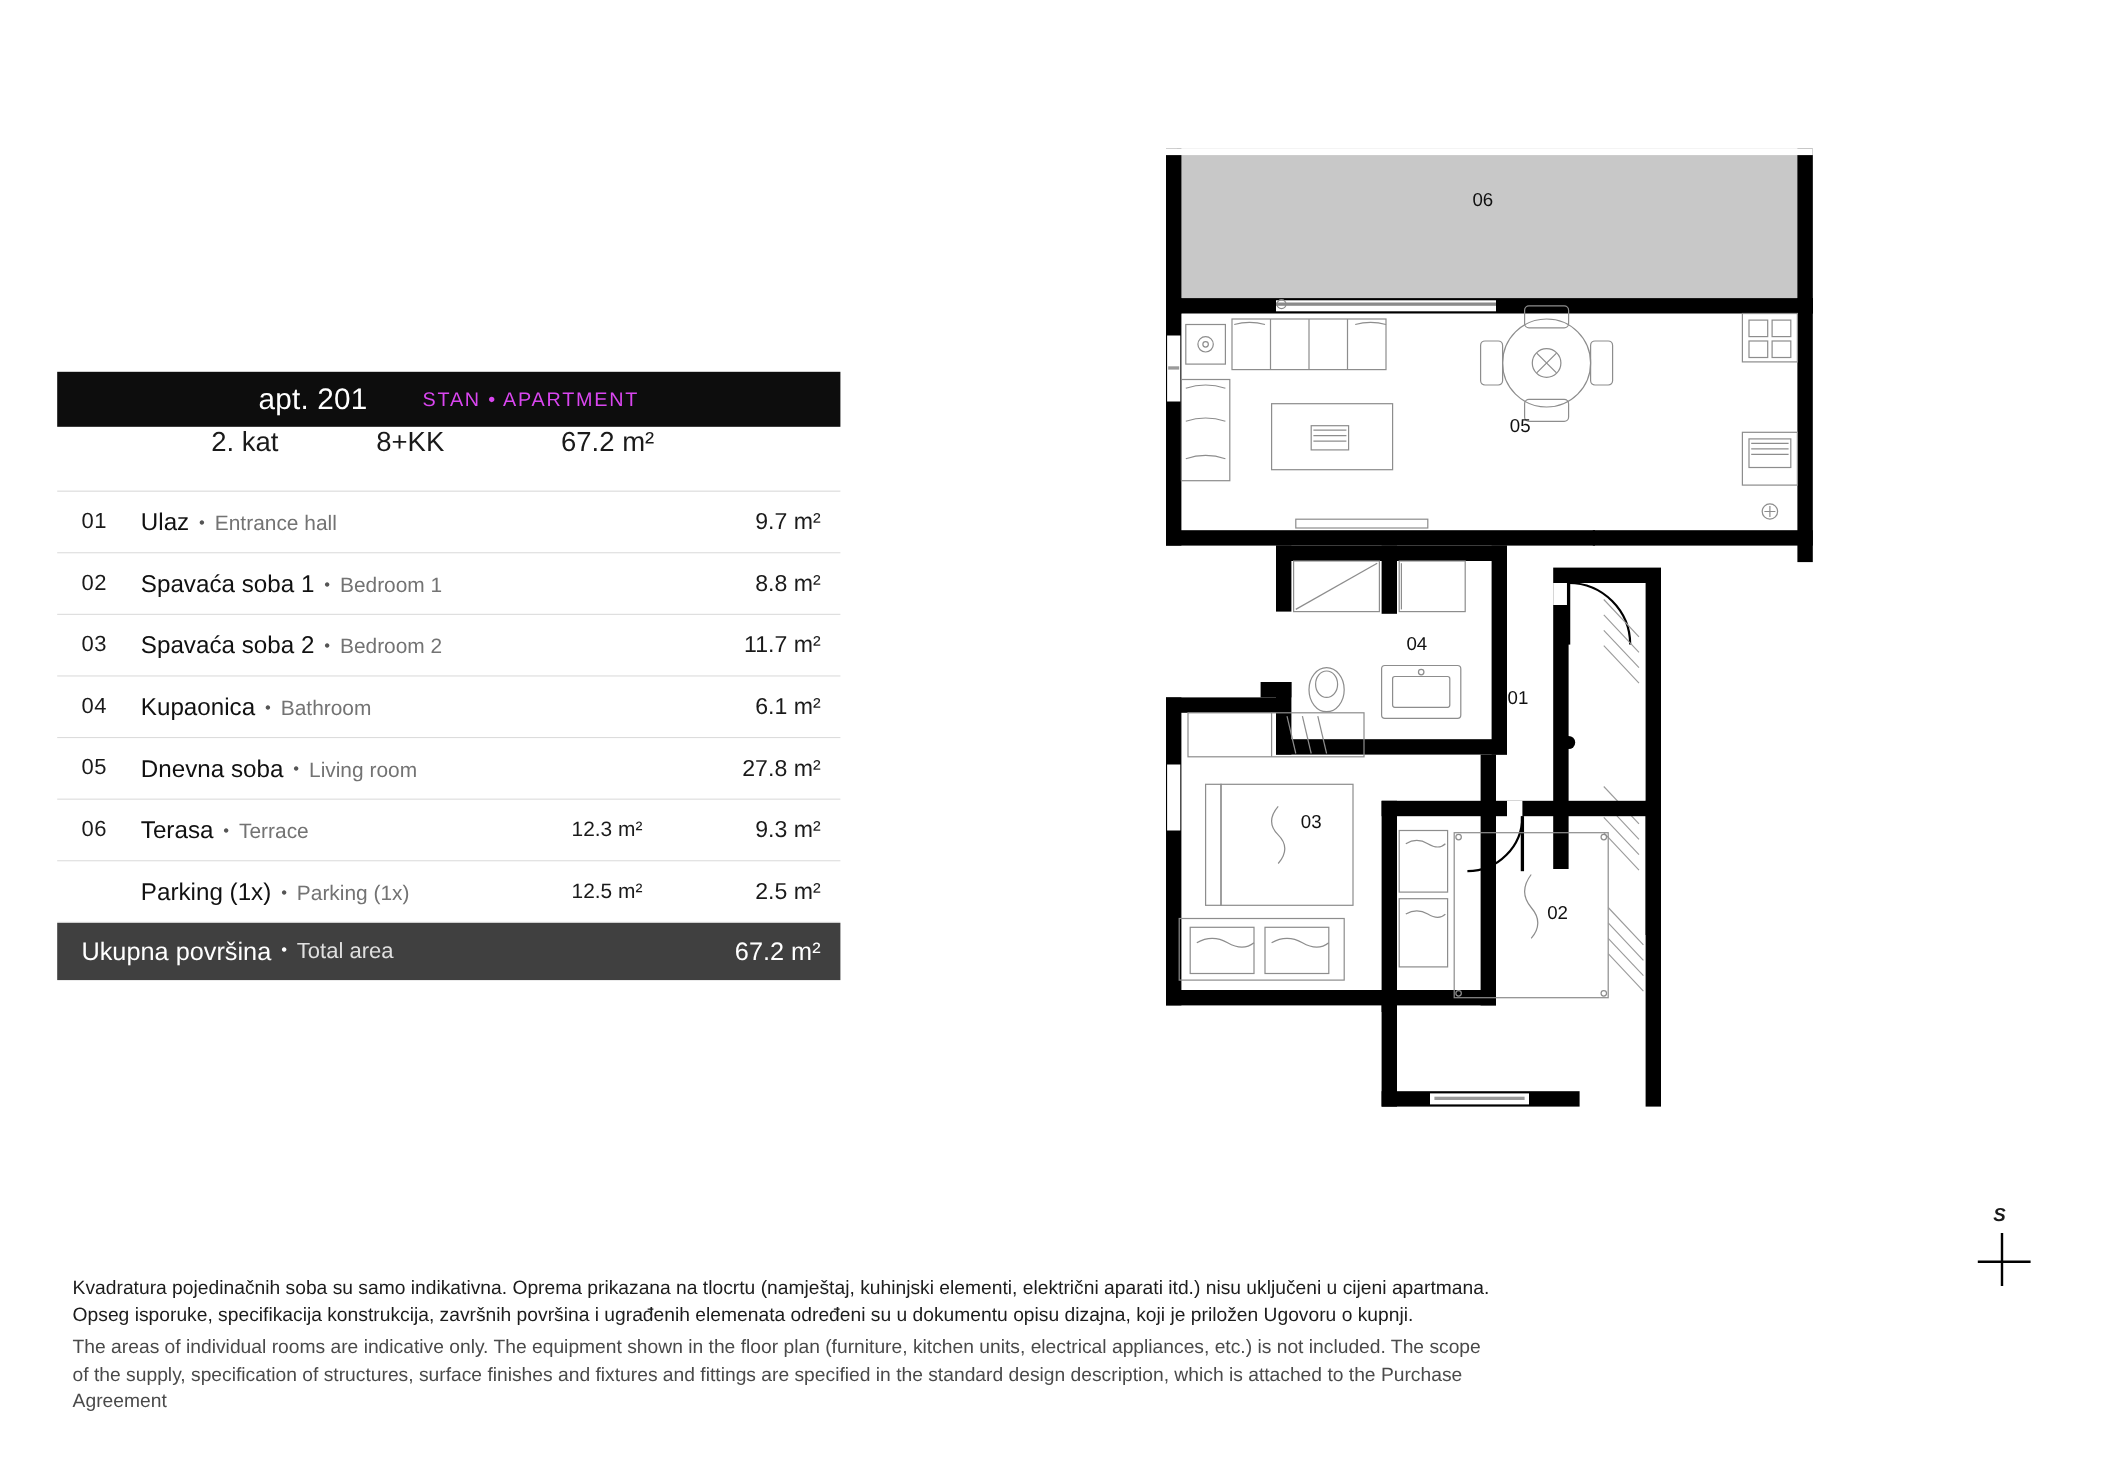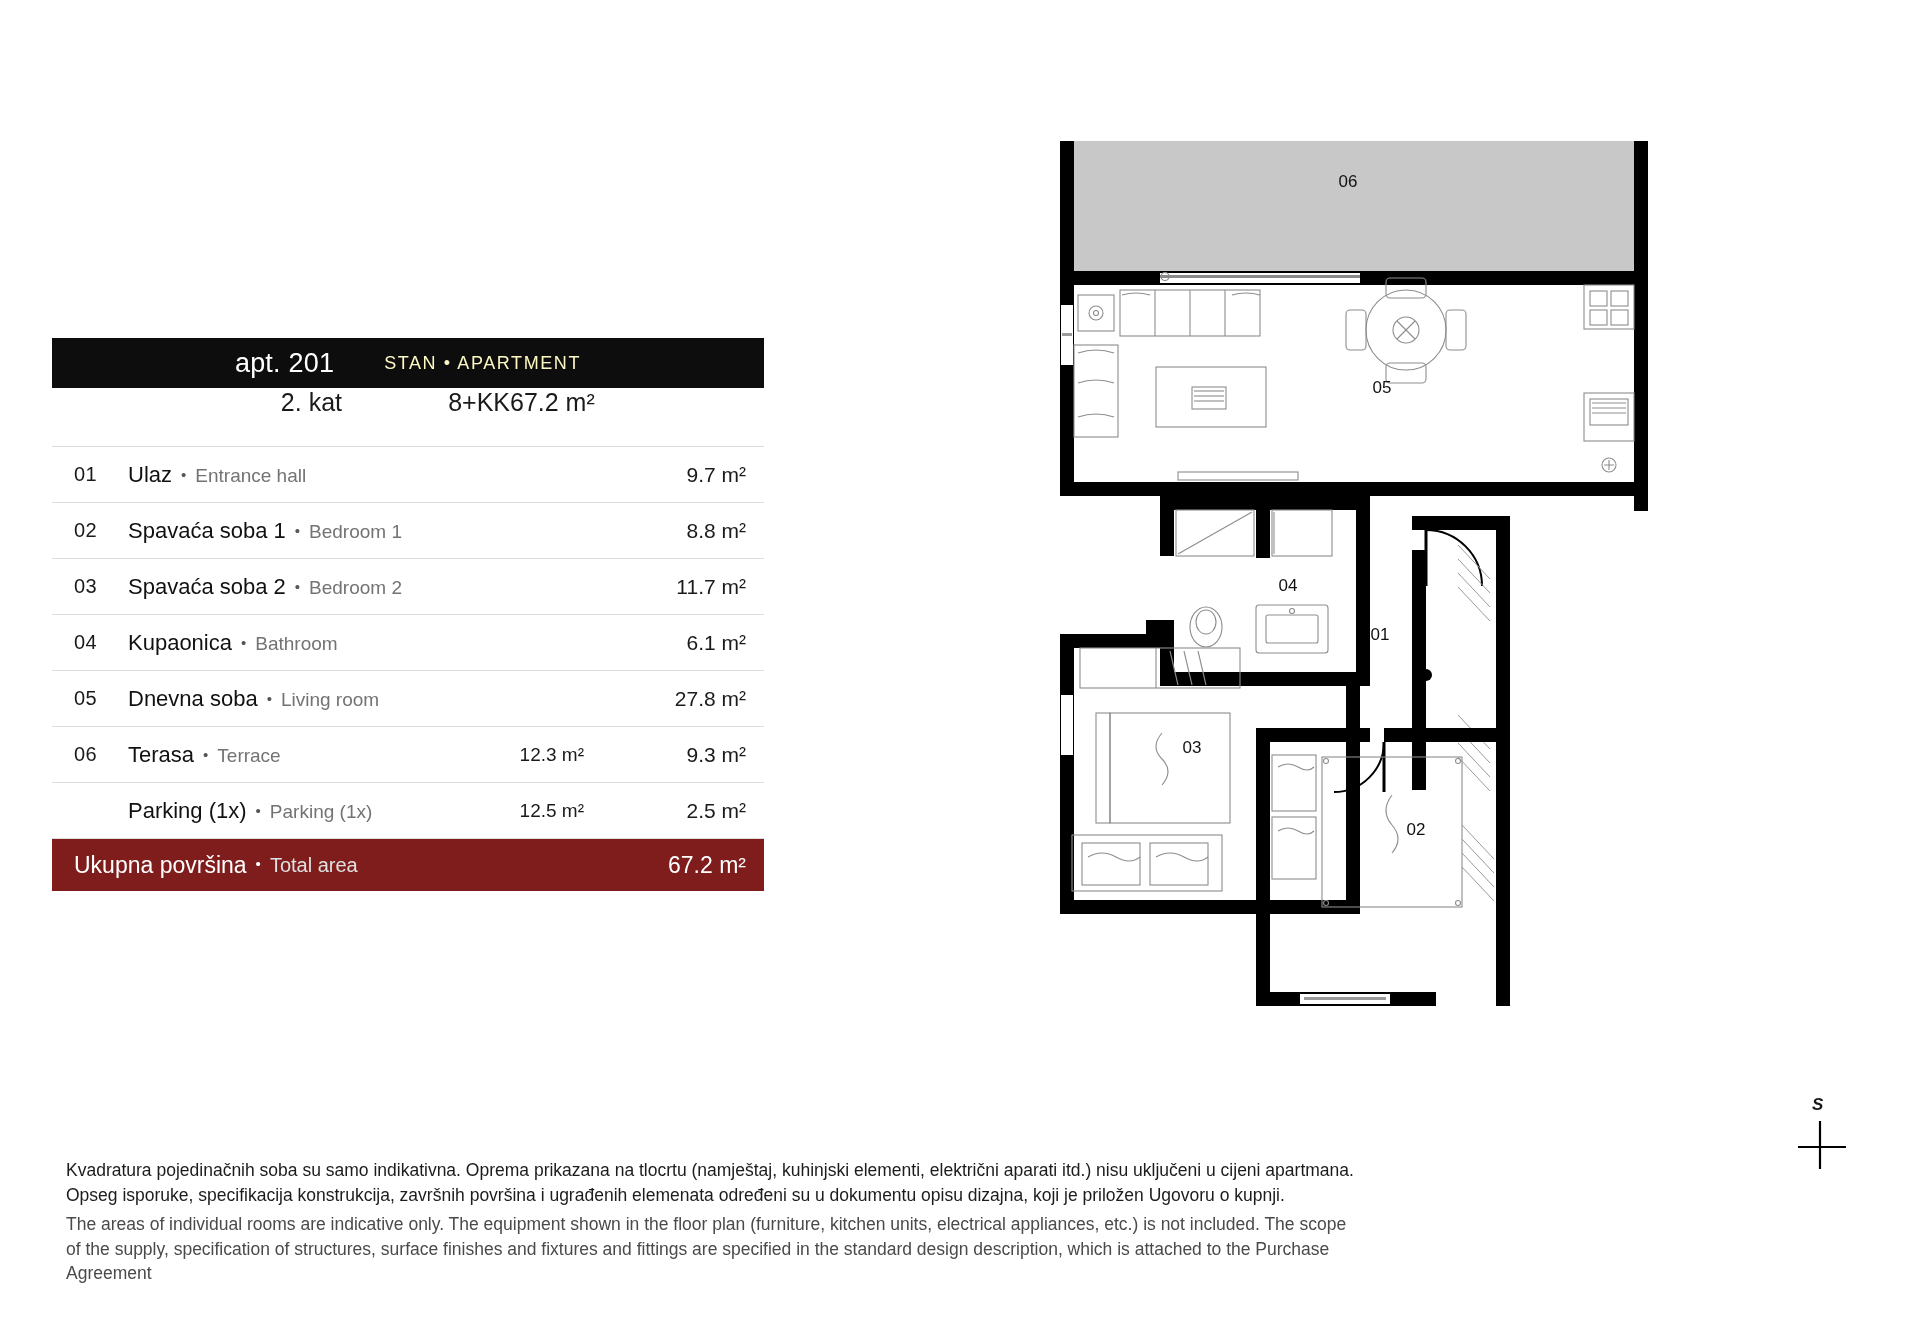--- a/index.html
+++ b/index.html
@@ -32,32 +32,31 @@
     justify-content: center;
     gap: 18px;
   }
   .legend-header .apt {
     font-size: 27px;
     letter-spacing: 0.2px;
   }
   .legend-header .sub {
     font-size: 18px;
     letter-spacing: 1.6px;
-    color: #fef9c3;
+    color: #d946ef;
     margin-left: 32px;
   }
 
   .legend-subhead {
     display: flex;
     align-items: baseline;
     height: 58px;
     border-bottom: 1px solid #d9d9d9;
     padding-left: 140px;
     gap: 0;
-    text-align: right;
   }
   .legend-subhead .floor {
     font-size: 25px;
     width: 150px;
   }
   .legend-subhead .type {
     font-size: 25px;
     width: 168px;
   }
   .legend-subhead .area {
@@ -108,21 +107,21 @@
   }
   .row .val {
     width: 140px;
     text-align: right;
     font-size: 21px;
     padding-right: 18px;
   }
   .row.no-num .num { visibility: hidden; }
 
   .legend-total {
-    background: #7f1d1d;
+    background: #404040;
     color: #ffffff;
     height: 52px;
     display: flex;
     align-items: center;
     padding: 0 18px 0 22px;
   }
   .legend-total .t-hr { font-size: 23px; }
   .legend-total .t-dot { font-size: 15px; margin: 0 9px; position: relative; top: -2px; }
   .legend-total .t-en { font-size: 20px; color: #e0e0e0; }
   .legend-total .t-val {

